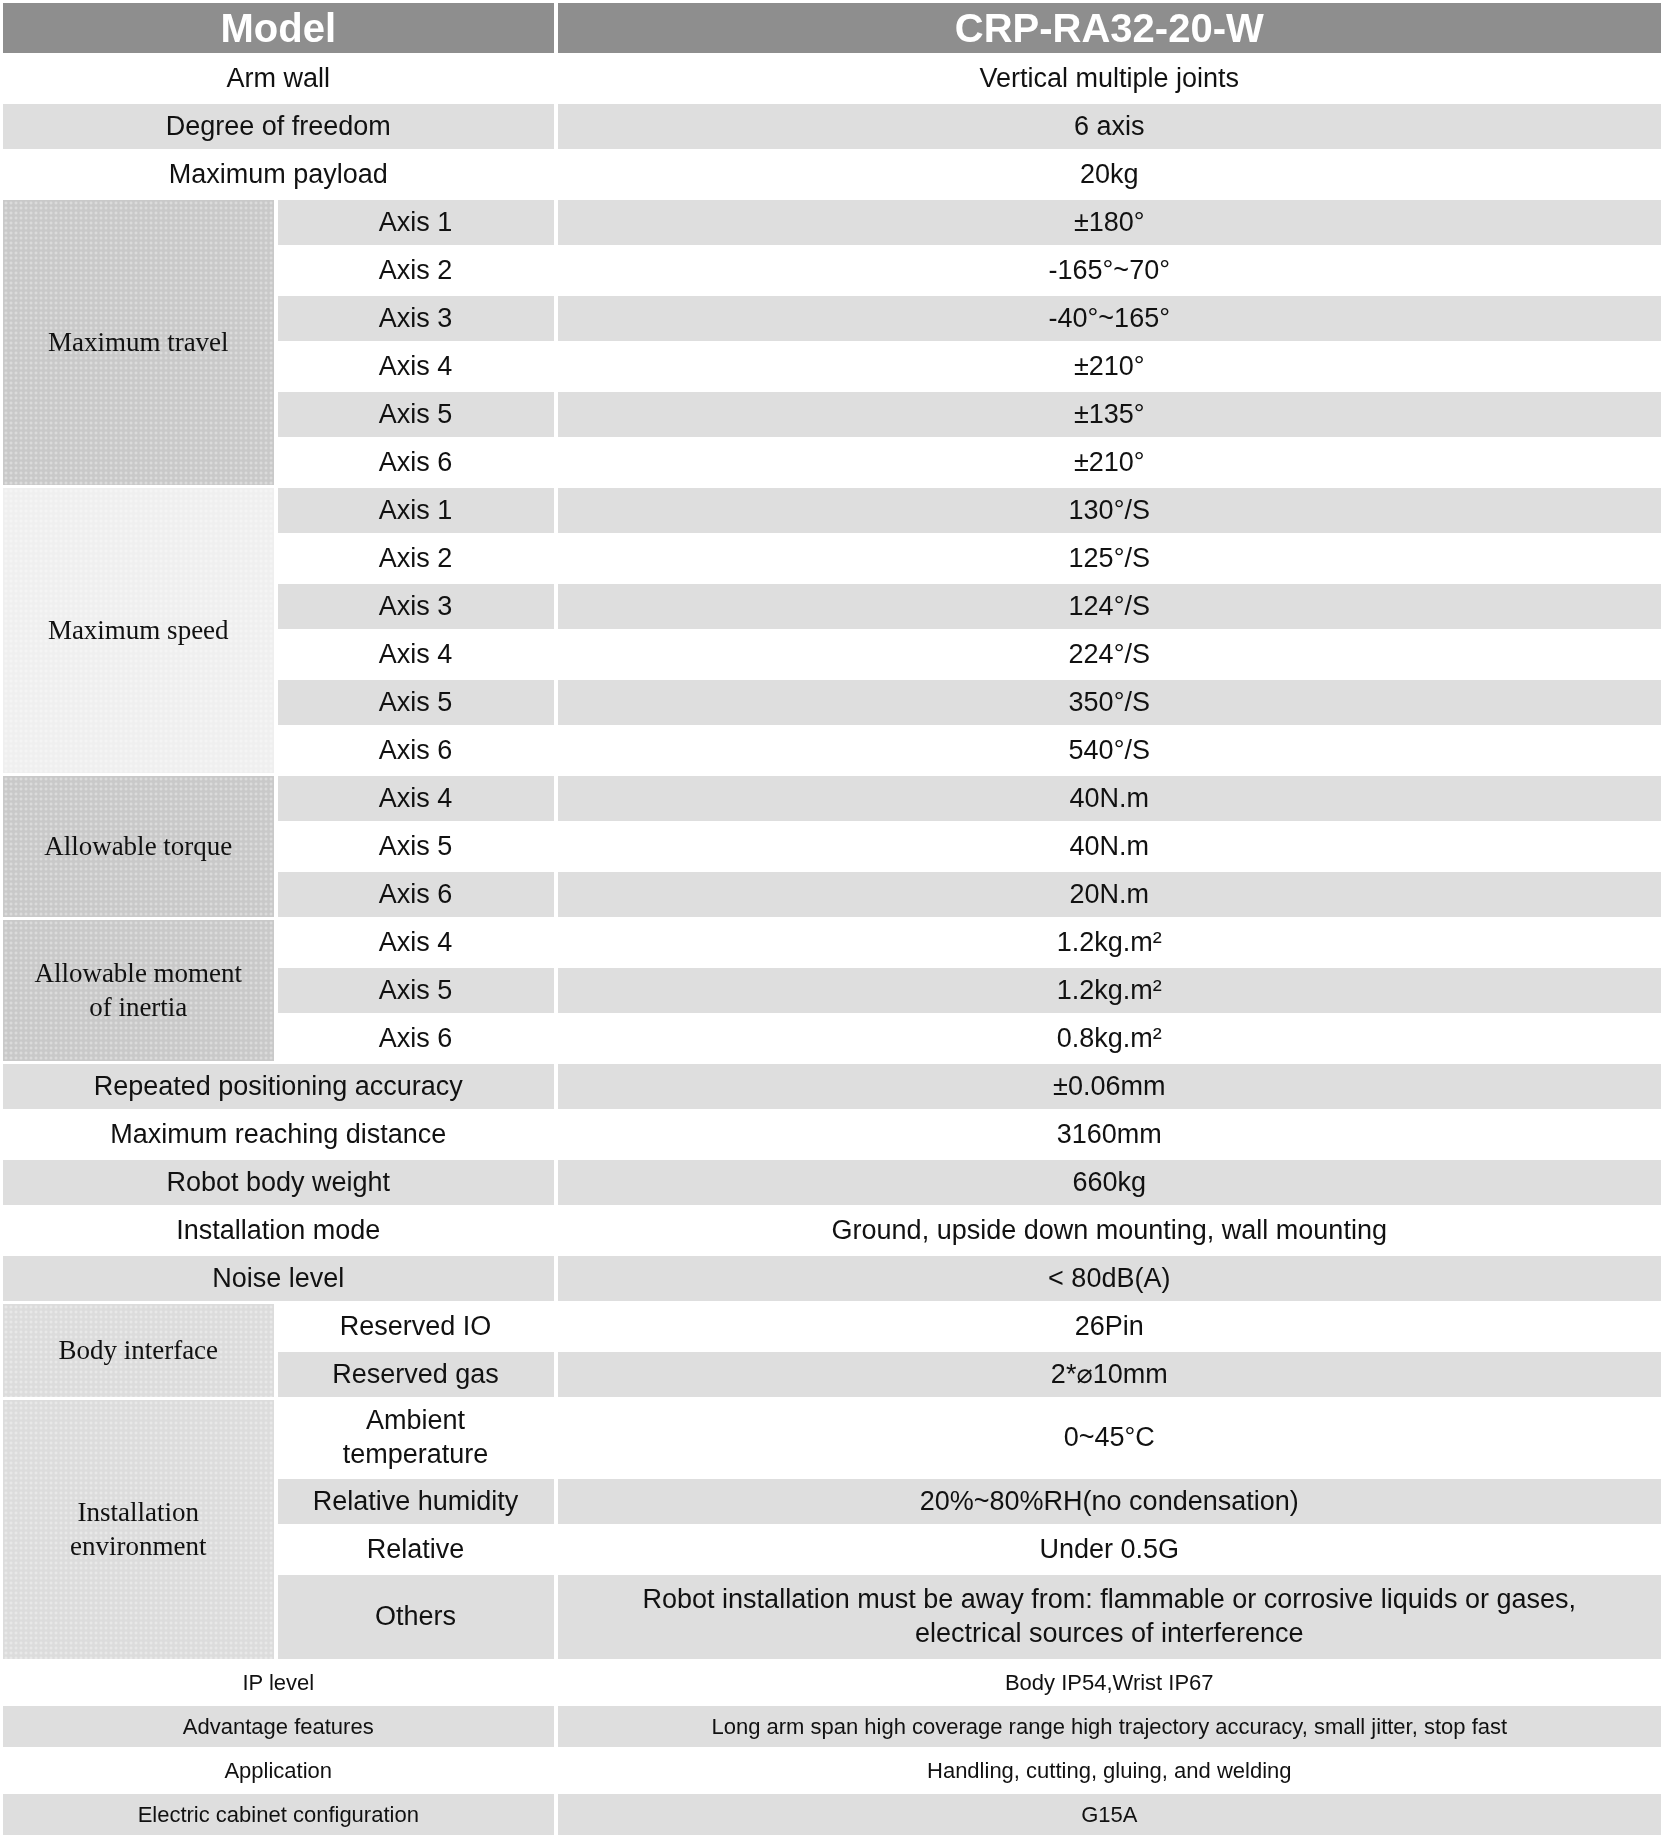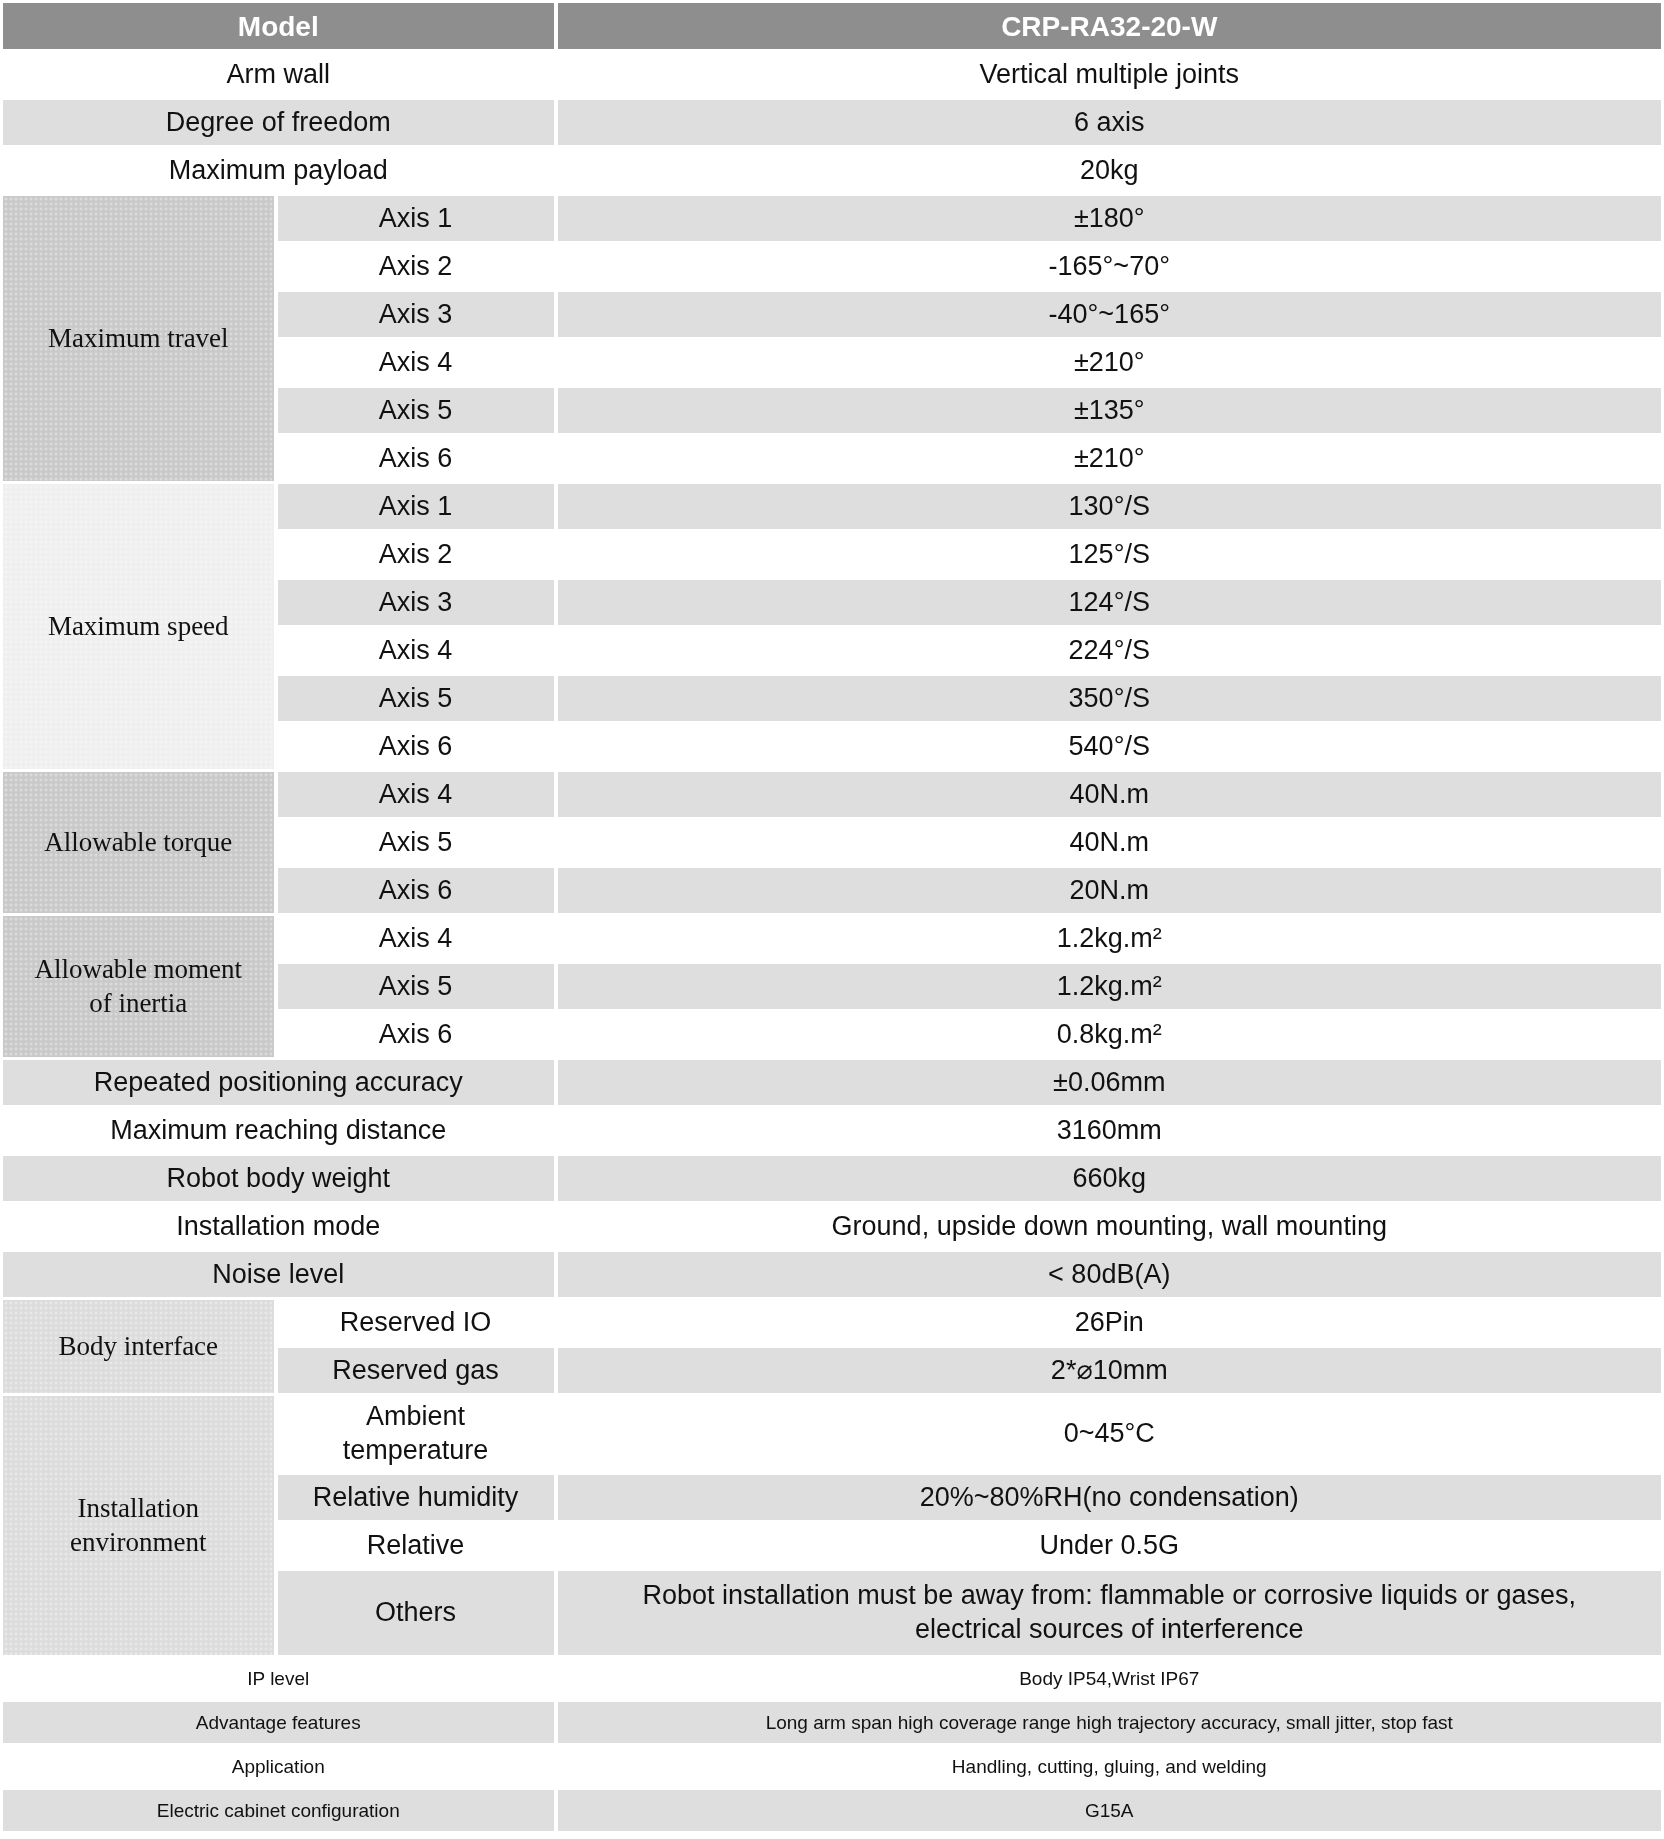--- a/index.html
+++ b/index.html
@@ -23,38 +23,38 @@
     font-size:27px;
     padding:0;
     white-space:pre-line;
     line-height:1.25;
     overflow:hidden;
   }
   th{
     background:var(--header-bg);
     color:#ffffff;
     font-weight:bold;
-    font-size:28px;
+    font-size:40px;
     height:46px;
   }
   td{height:45px;}
   th.val,td.val,td.sub{border-left-width:4px;}
   td.val{padding:0 50px;text-align:center;}
   tbody tr:nth-child(even) td:not(.group){background:var(--row-alt);}
   td.group{
     background-color:var(--group-dark);
     background-image:radial-gradient(rgba(255,255,255,0.45) 1px, rgba(0,0,0,0) 1.3px);
     background-size:5px 5px;
     font-family:Liberation Serif, serif;
   }
   td.group.light{background-color:var(--group-light);}
   td.group.mid{background-color:var(--group-mid);}
   tr.r-ambient td{height:76px;}
   tr.r-others td{height:84px;}
-  tr.small td{height:41px;font-size:19px;}
+  tr.small td{height:41px;font-size:22px;}
 </style>
 </head>
 <body>
 
 <div class="page">
 <table class="spec">
   <colgroup>
         <col class="c1">
         <col class="c2">
         <col class="c3">

